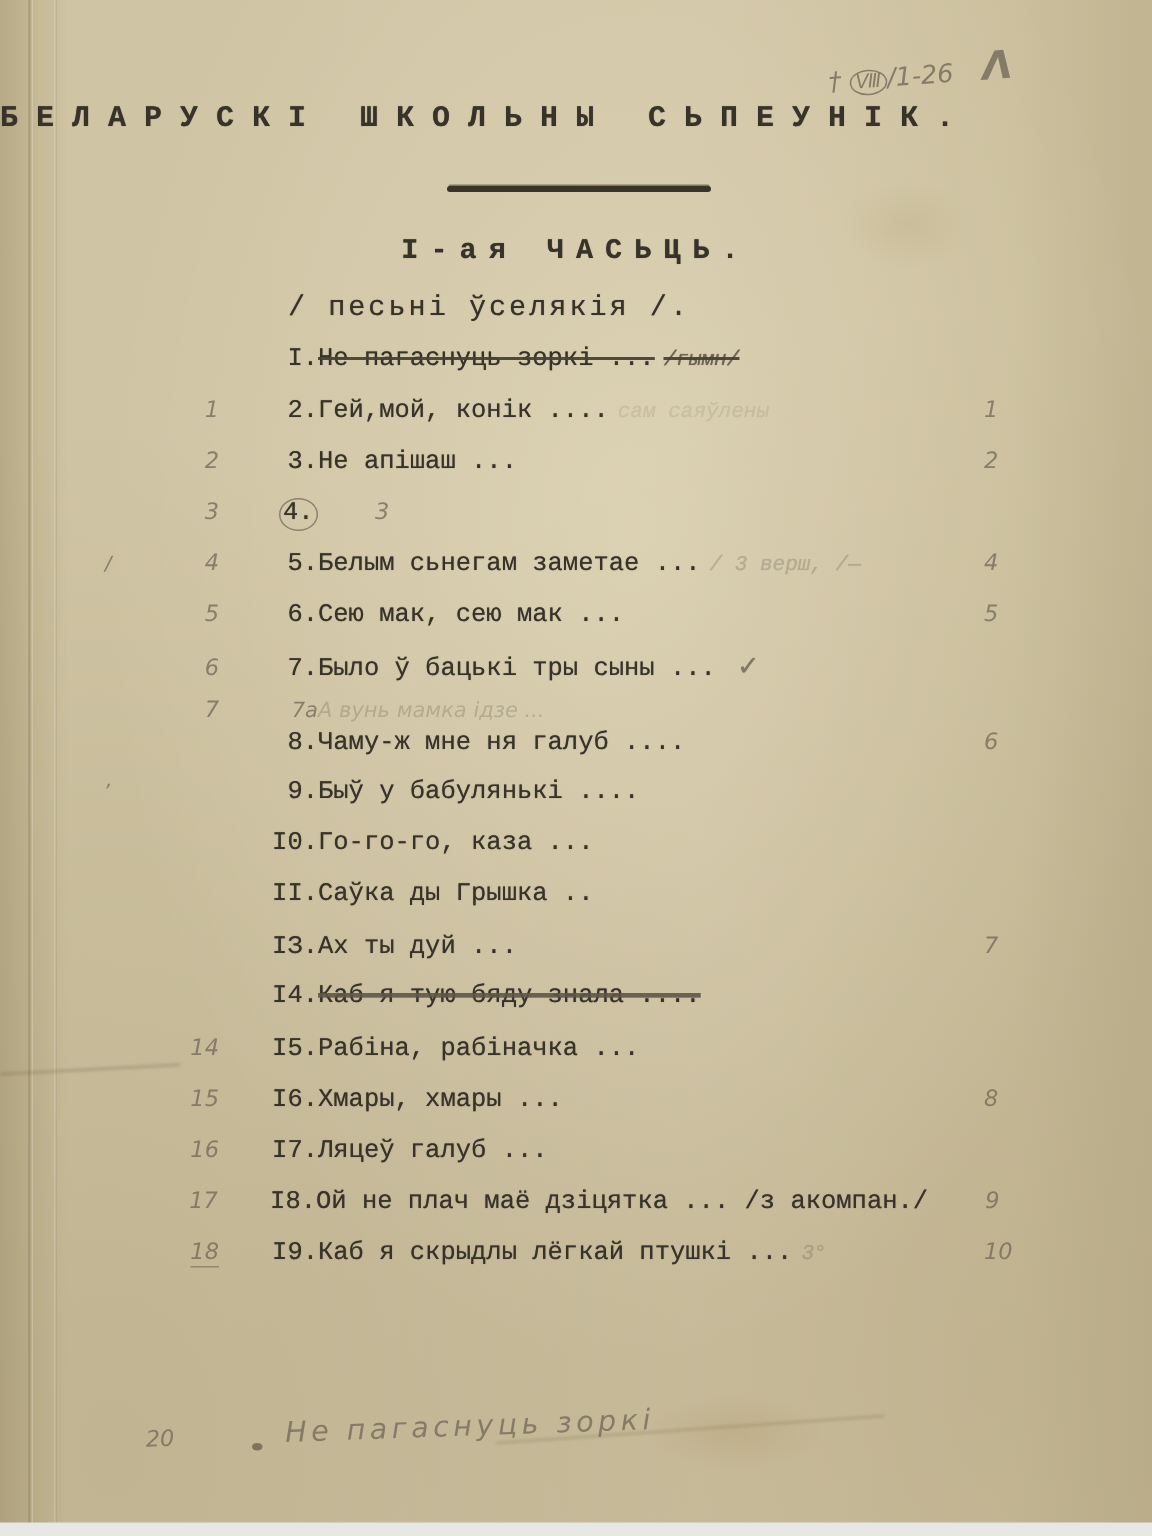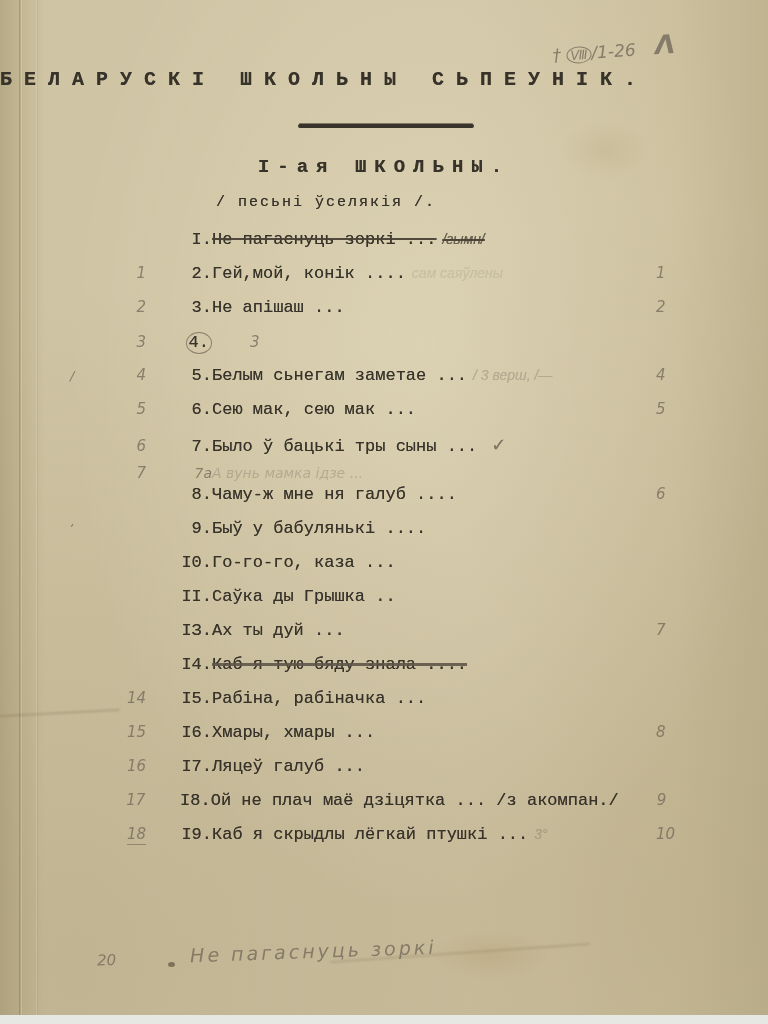--- a/index.html
+++ b/index.html
@@ -71,39 +71,39 @@
     position:absolute;left:298px;top:124px;width:176px;height:4px;
     background:#38332b;border-radius:2px;
     box-shadow:0 -2px 0 -1px rgba(56,51,43,.55);
   }
   .part-heading{
     position:absolute;left:0;top:156px;width:768px;text-align:center;
     font-size:19px;font-weight:bold;letter-spacing:8px;white-space:nowrap;
   }
   .part-subtitle{
     position:absolute;left:0;top:194px;width:652px;text-align:center;
-    font-size:15px;letter-spacing:2px;
+    font-size:19px;letter-spacing:2px;
   }
   
   .song-list{position:absolute;left:70px;top:230px;width:660px;}
   .row{display:flex;align-items:baseline;height:34px;font-size:17px;}
   .row.insert{height:21px;font-size:14px;margin-top:-4px;}
   .c-tick{width:30px;text-align:left;font-size:13px;}
   .c-left{width:60px;text-align:right;padding-right:14px;box-sizing:border-box;font-size:15px;}
   .c-num{width:52px;text-align:right;white-space:pre;}
   .c-text{flex:1;white-space:nowrap;}
   .c-right{width:112px;text-align:left;padding-left:38px;box-sizing:border-box;font-size:15px;}
   .struck{text-decoration:line-through;text-decoration-thickness:2.2px;text-decoration-color:rgba(75,68,55,.8);}
   .struck-pencil{text-decoration:line-through;text-decoration-thickness:2.5px;text-decoration-color:rgba(109,100,86,.65);}
   .circled-num{
     display:inline-block;border:1.5px solid rgba(109,100,86,.7);border-radius:50%;
     padding:0 2px 1px 2px;
   }
   .uline{border-bottom:1.6px solid rgba(109,100,86,.8);padding-bottom:1px;}
-  .note{font-family:Liberation Sans, sans-serif;font-style:italic;color:#6d6456;font-size:14px;margin-left:6px;}
+  .note{font-family:Liberation Mono, monospace;font-style:italic;color:#6d6456;font-size:14px;margin-left:6px;}
   .check{color:#6d6456;opacity:.8;font-size:18px;margin-left:14px;font-family:"DejaVu Sans",sans-serif;}
   
   .bottom-note{
     position:absolute;left:70px;top:938px;width:600px;display:flex;align-items:baseline;
     font-size:18px;transform:rotate(-2deg);
   }
   .bottom-note .c-left{font-size:15px;}
   .bottom-note .hand{margin-left:60px;letter-spacing:3px;font-size:19px;}
 </style>
 </head>
@@ -119,21 +119,21 @@
   <div class="blot"></div>
 
   <div class="corner-mark">
     <span>†</span>
     <span class="circled">Ⅷ</span><span>/1-26</span>
     <span class="big">Λ</span>
   </div>
 
   <div class="doc-title ink">БЕЛАРУСКІ ШКОЛЬНЫ СЬПЕУНІК.</div>
   <div class="divider"></div>
-  <div class="part-heading ink">І-ая ШКОЛЬНЫ.</div>
+  <div class="part-heading ink">І-ая ЧАСЬЦЬ.</div>
   <div class="part-subtitle ink">/ песьні ўселякія /.</div>
 
   <div class="song-list" id="song-list">
       <div class="row">
         <span class="c-tick pencil"></span>
         <span class="c-left pencil"></span>
         <span class="c-num ink"><span class="">І.</span></span>
         <span class="c-text ink"><span class="struck"> Не пагаснуць зоркі ...</span><span class="note struck">/гымн/</span></span>
         <span class="c-right pencil"></span>
       </div>

